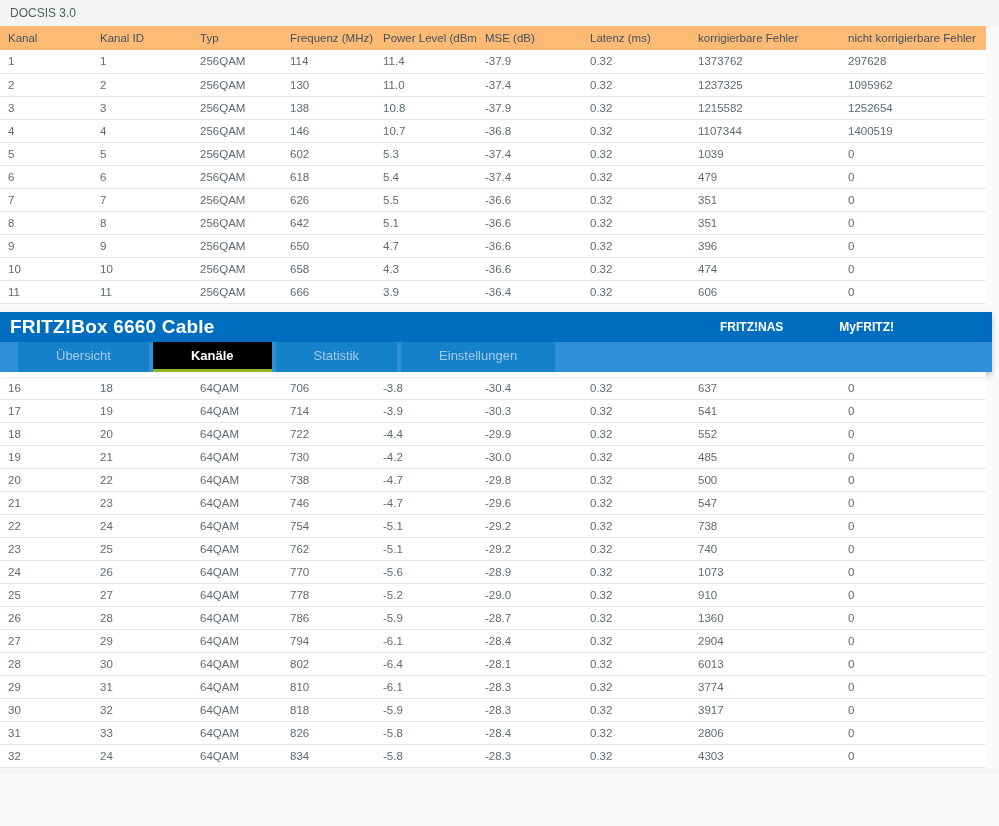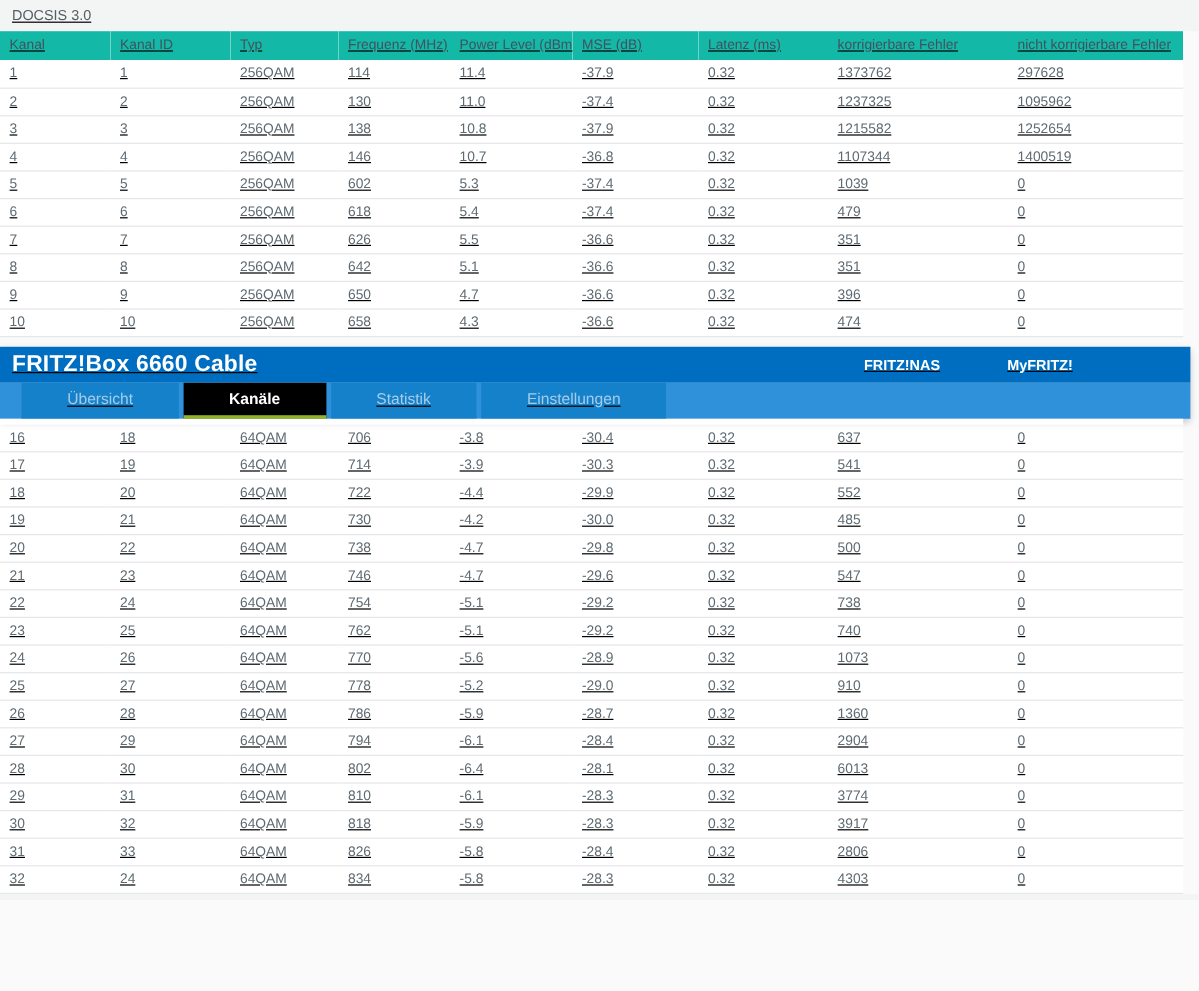--- a/index.html
+++ b/index.html
@@ -2,37 +2,37 @@
 <html><head>
 <meta charset="utf-8">
 <style>
   * { box-sizing: border-box; }
   html,body { margin:0; padding:0; }
   body {
     background:#fafafa;
     font-family:"Liberation Sans", sans-serif;
     -webkit-font-smoothing:antialiased;
   }
-  .page { width:999px; height:826px; overflow:hidden; background:#fafafa; position:relative;text-decoration:underline; }
+  .page { width:999px; height:826px; overflow:hidden; background:#fafafa; position:relative; }
 
   
   .section-strip {
     height:26px; width:999px; background:#f3f4f4;
     display:flex; align-items:center; padding-left:10px;
     font-size:12px; color:#555e63;
   }
 
   
   table.channel-table {
     border-collapse:collapse; table-layout:fixed;
     width:986px; background:#fff;
     font-size:11.5px; color:#5e6a72;
   }
   table.channel-table th {
-    background:#14b8a6; color:#42525f; font-weight:400;
+    background:#fdba74; color:#42525f; font-weight:400;
     text-align:left; height:24px; padding:0 0 0 8px; font-size:11.5px;
     white-space:nowrap; overflow:hidden;
   }
   table.channel-table td {
     height:23px; padding:0 0 0 8px;
     border-bottom:1px solid #e6e7e9;
     white-space:nowrap; overflow:hidden;
   }
 
   .gap-above-header { height:8px; }
@@ -216,20 +216,31 @@
           <td>10</td>
           <td>10</td>
           <td>256QAM</td>
           <td>658</td>
           <td>4.3</td>
           <td>-36.6</td>
           <td>0.32</td>
           <td>474</td>
           <td>0</td>
         </tr>
+        <tr>
+          <td>11</td>
+          <td>11</td>
+          <td>256QAM</td>
+          <td>666</td>
+          <td>3.9</td>
+          <td>-36.4</td>
+          <td>0.32</td>
+          <td>606</td>
+          <td>0</td>
+        </tr>
       </tbody>
   </table>
 
   <div class="gap-above-header"></div>
 
   <div class="fritz-header">
     <div class="titlebar">
       <span class="box-title">FRITZ!Box 6660 Cable</span>
       <span class="top-links">
         <a class="top-link">FRITZ!NAS</a>

